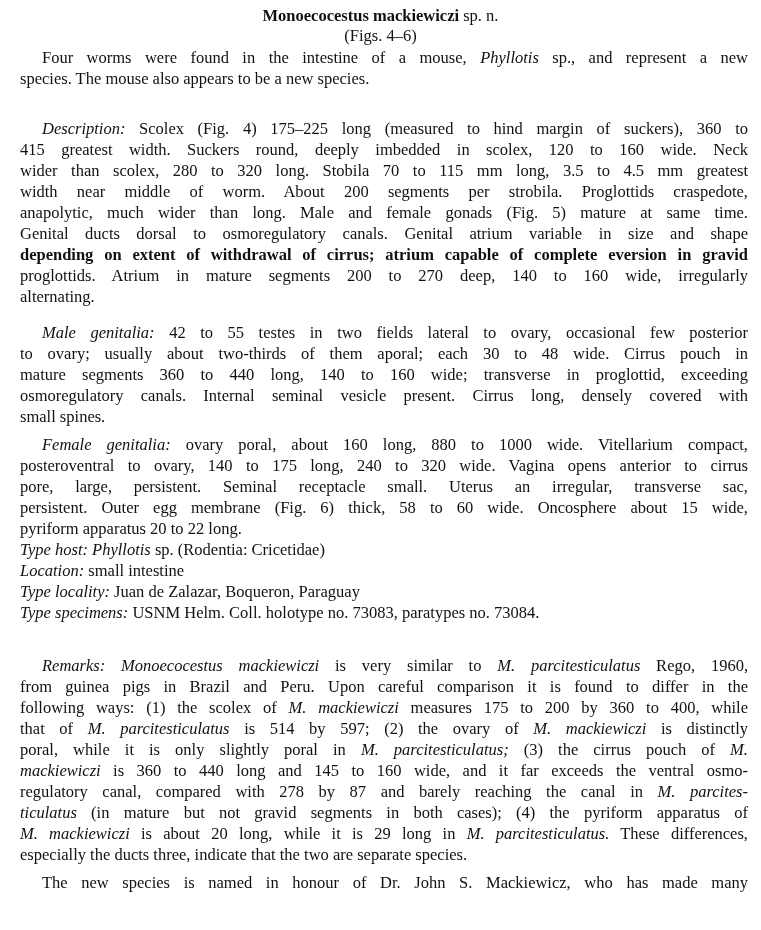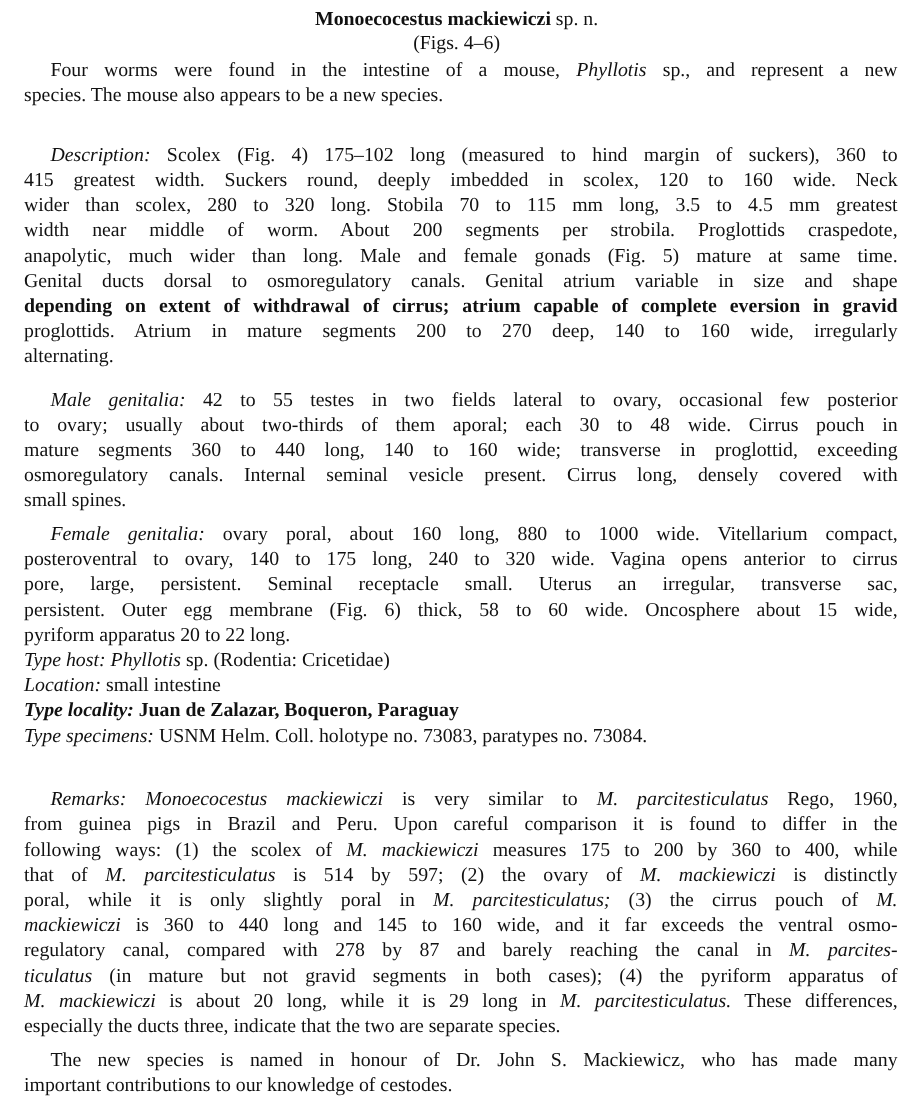--- a/index.html
+++ b/index.html
@@ -18,21 +18,21 @@
 <body>
 
 <div class="page">
 
   <div class="title" style="top:6px;"><b>Monoecocestus mackiewiczi</b><span> sp. n.</span></div>
   <div class="title" style="top:26px;">(Figs. 4–6)</div>
 
   <div class="line indent" style="top:47px;"><span>Four worms were found in the intestine of a mouse, </span><i>Phyllotis</i><span> sp., and represent a new</span></div>
   <div class="line last" style="top:68px;">species. The mouse also appears to be a new species.</div>
 
-  <div class="line indent" style="top:118px;"><i>Description:</i><span> Scolex (Fig. 4) 175–102 long (measured to hind margin of suckers), 360 to</span></div>
+  <div class="line indent" style="top:118px;"><i>Description:</i><span> Scolex (Fig. 4) 175–225 long (measured to hind margin of suckers), 360 to</span></div>
   <div class="line" style="top:139px;">415 greatest width. Suckers round, deeply imbedded in scolex, 120 to 160 wide. Neck</div>
   <div class="line" style="top:160px;">wider than scolex, 280 to 320 long. Stobila 70 to 115 mm long, 3.5 to 4.5 mm greatest</div>
   <div class="line" style="top:181px;">width near middle of worm. About 200 segments per strobila. Proglottids craspedote,</div>
   <div class="line" style="top:202px;">anapolytic, much wider than long. Male and female gonads (Fig. 5) mature at same time.</div>
   <div class="line" style="top:223px;">Genital ducts dorsal to osmoregulatory canals. Genital atrium variable in size and shape</div>
   <div class="line" style="top:244px;font-weight:bold;">depending on extent of withdrawal of cirrus; atrium capable of complete eversion in gravid</div>
   <div class="line" style="top:265px;">proglottids. Atrium in mature segments 200 to 270 deep, 140 to 160 wide, irregularly</div>
   <div class="line last" style="top:286px;">alternating.</div>
 
   <div class="line indent" style="top:322px;"><i>Male genitalia:</i><span> 42 to 55 testes in two fields lateral to ovary, occasional few posterior</span></div>
@@ -42,30 +42,29 @@
   <div class="line last" style="top:406px;">small spines.</div>
 
   <div class="line indent" style="top:434px;"><i>Female genitalia:</i><span> ovary poral, about 160 long, 880 to 1000 wide. Vitellarium compact,</span></div>
   <div class="line" style="top:455px;">posteroventral to ovary, 140 to 175 long, 240 to 320 wide. Vagina opens anterior to cirrus</div>
   <div class="line" style="top:476px;">pore, large, persistent. Seminal receptacle small. Uterus an irregular, transverse sac,</div>
   <div class="line" style="top:497px;">persistent. Outer egg membrane (Fig. 6) thick, 58 to 60 wide. Oncosphere about 15 wide,</div>
   <div class="line last" style="top:518px;">pyriform apparatus 20 to 22 long.</div>
 
   <div class="line last" style="top:539px;"><i>Type host:</i><i> Phyllotis</i><span> sp. (Rodentia: Cricetidae)</span></div>
   <div class="line last" style="top:560px;"><i>Location:</i><span> small intestine</span></div>
-  <div class="line last" style="top:581px;font-weight:bold;"><i>Type locality:</i><span> Juan de Zalazar, Boqueron, Paraguay</span></div>
+  <div class="line last" style="top:581px;"><i>Type locality:</i><span> Juan de Zalazar, Boqueron, Paraguay</span></div>
   <div class="line last" style="top:602px;"><i>Type specimens:</i><span> USNM Helm. Coll. holotype no. 73083, paratypes no. 73084.</span></div>
 
   <div class="line indent" style="top:655px;"><i>Remarks:</i><i> Monoecocestus mackiewiczi</i><span> is very similar to </span><i>M. parcitesticulatus</i><span> Rego, 1960,</span></div>
   <div class="line" style="top:676px;">from guinea pigs in Brazil and Peru. Upon careful comparison it is found to differ in the</div>
   <div class="line" style="top:697px;"><span>following ways: (1) the scolex of </span><i>M. mackiewiczi</i><span> measures 175 to 200 by 360 to 400, while</span></div>
   <div class="line" style="top:718px;"><span>that of </span><i>M. parcitesticulatus</i><span> is 514 by 597; (2) the ovary of </span><i>M. mackiewiczi</i><span> is distinctly</span></div>
   <div class="line" style="top:739px;"><span>poral, while it is only slightly poral in </span><i>M. parcitesticulatus;</i><span> (3) the cirrus pouch of </span><i>M.</i></div>
   <div class="line" style="top:760px;"><i>mackiewiczi</i><span> is 360 to 440 long and 145 to 160 wide, and it far exceeds the ventral osmo-</span></div>
   <div class="line" style="top:781px;"><span>regulatory canal, compared with 278 by 87 and barely reaching the canal in </span><i>M. parcites-</i></div>
   <div class="line" style="top:802px;"><i>ticulatus</i><span> (in mature but not gravid segments in both cases); (4) the pyriform apparatus of</span></div>
   <div class="line" style="top:823px;"><i>M. mackiewiczi</i><span> is about 20 long, while it is 29 long in </span><i>M. parcitesticulatus.</i><span> These differences,</span></div>
   <div class="line last" style="top:844px;">especially the ducts three, indicate that the two are separate species.</div>
 
   <div class="line indent" style="top:872px;">The new species is named in honour of Dr. John S. Mackiewicz, who has made many</div>
-  <div class="line last" style="top:893px;">important contributions to our knowledge of cestodes.</div>
 
 </div>
 
 </body></html>

